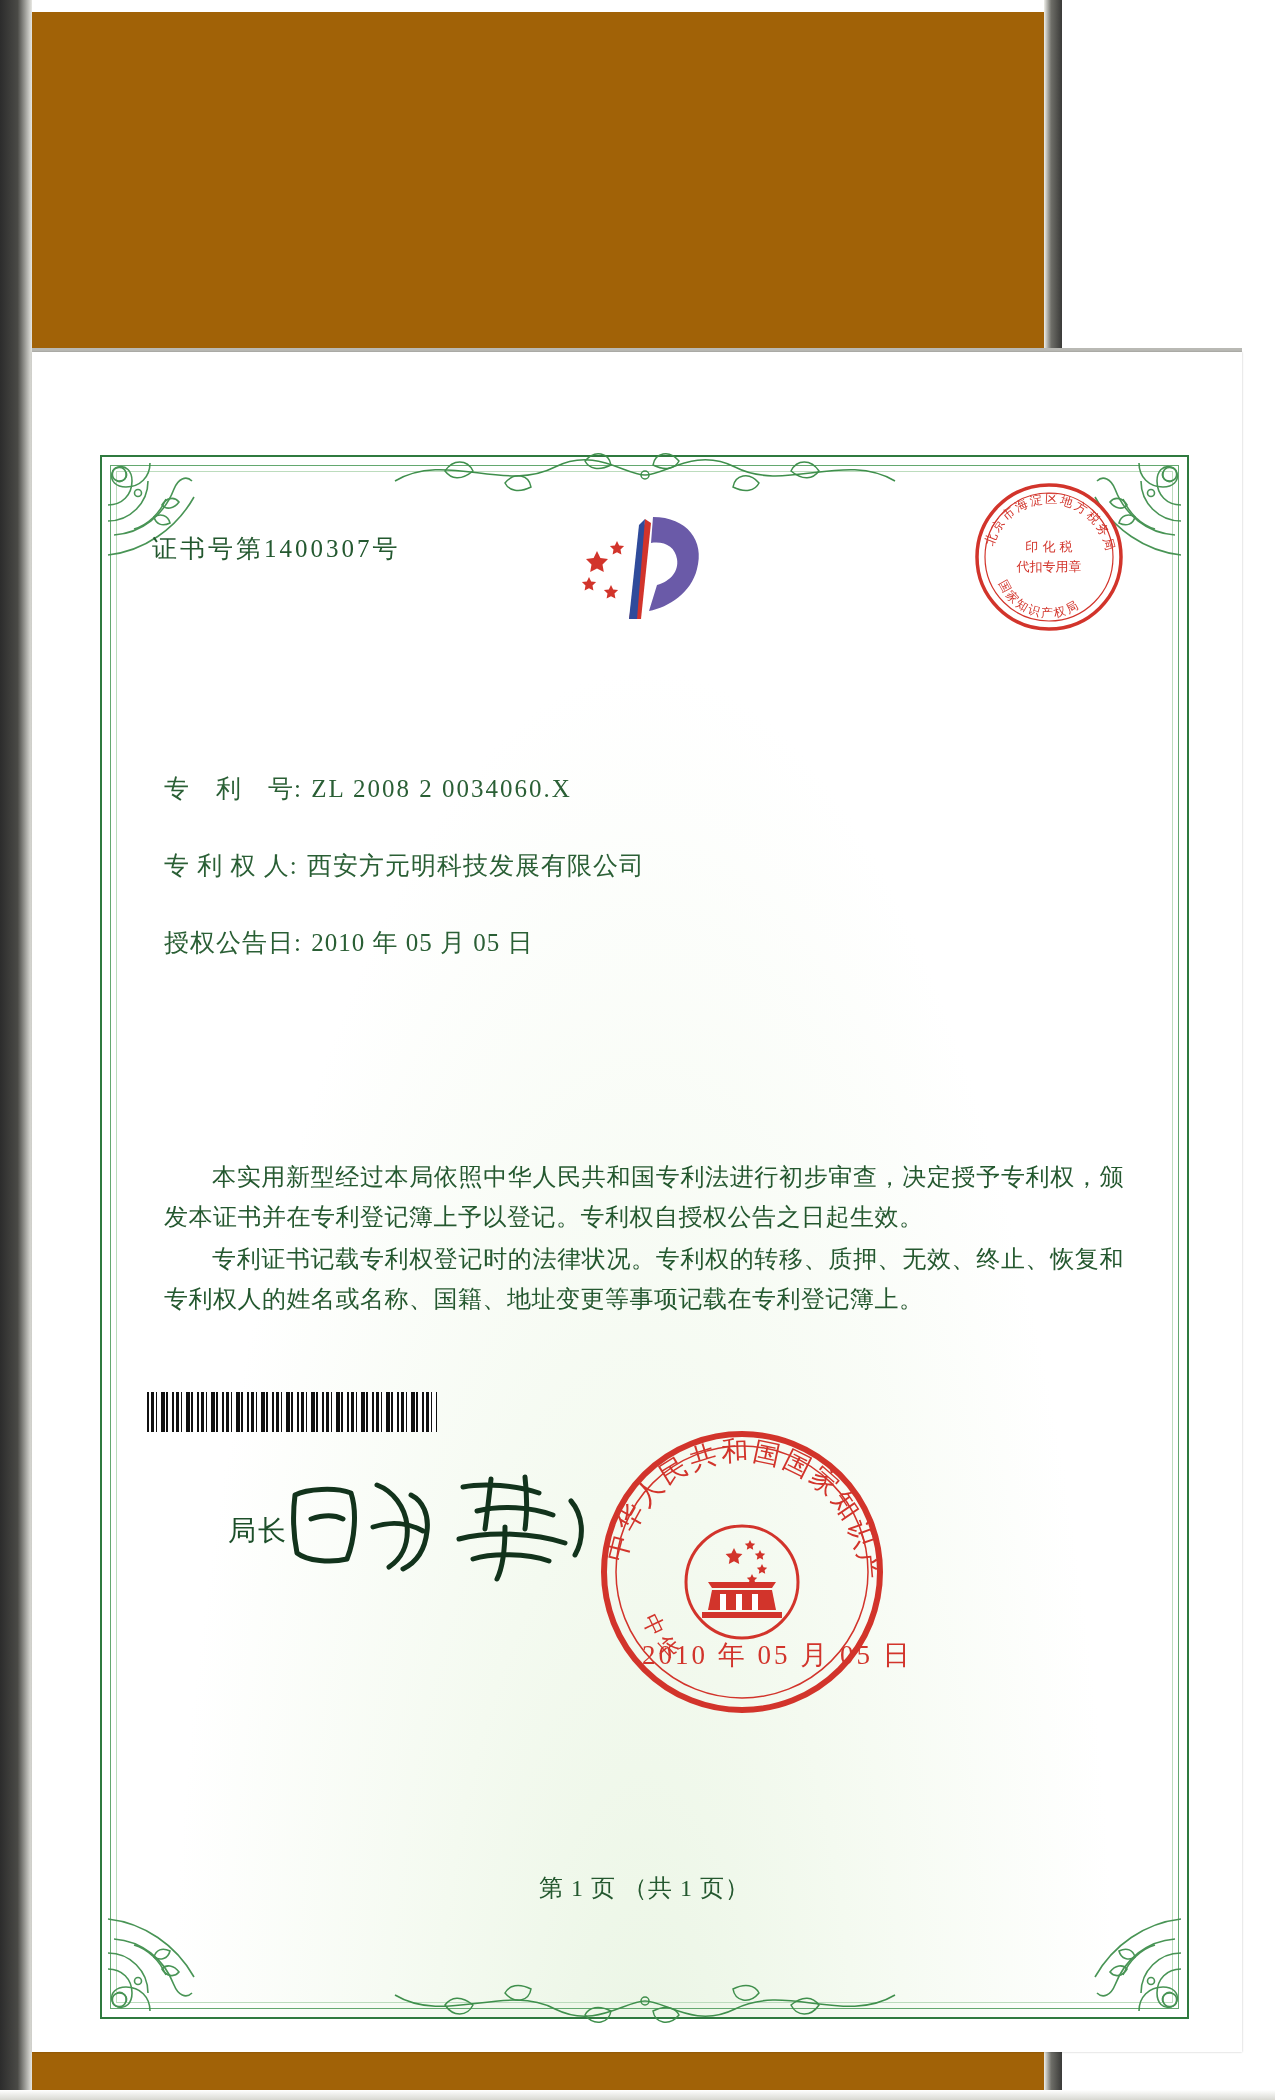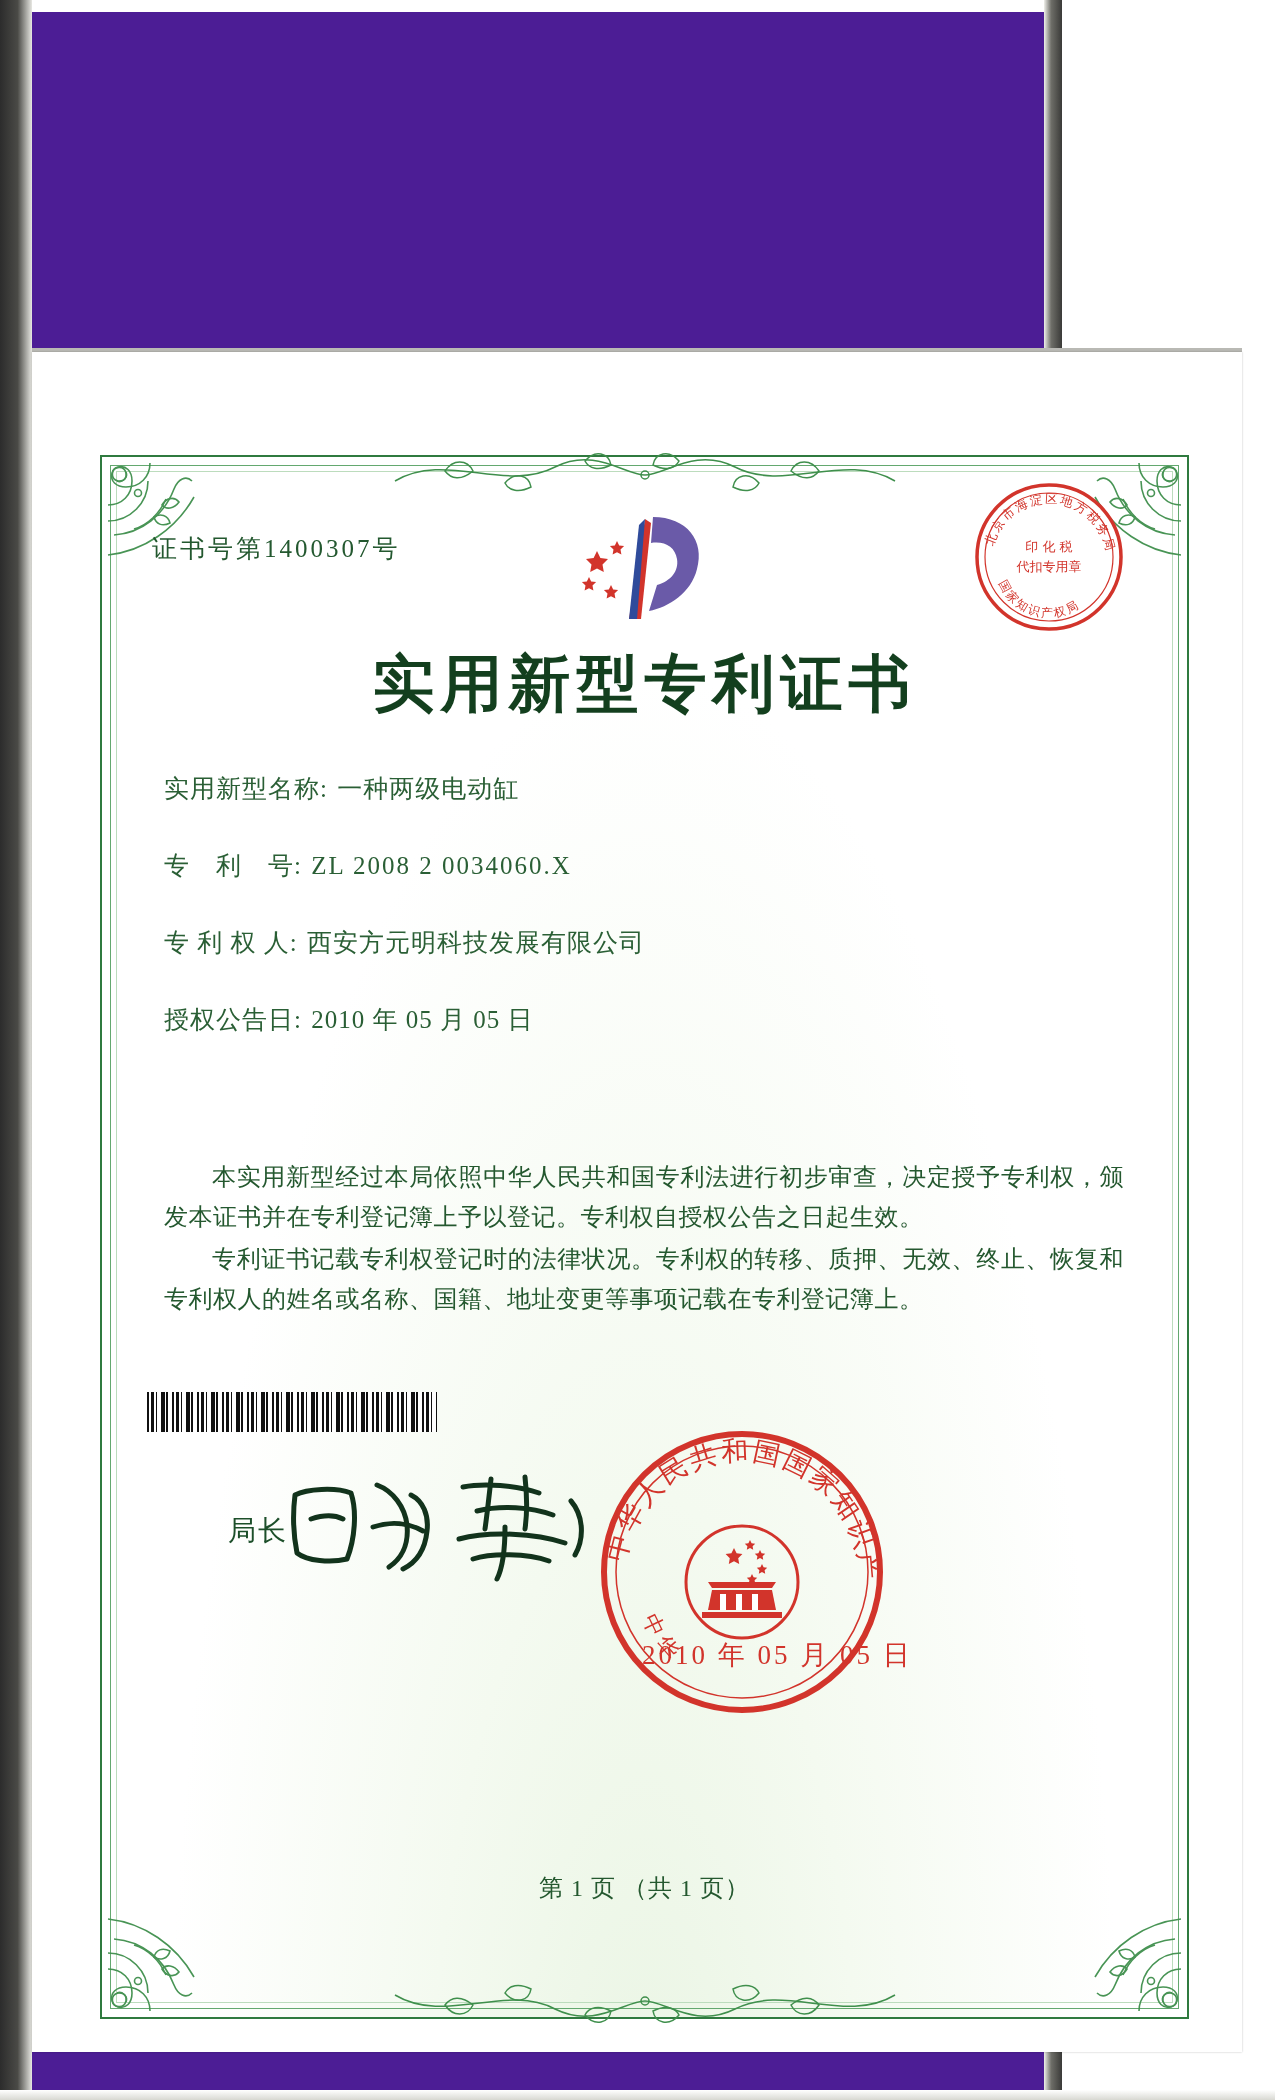--- a/index.html
+++ b/index.html
@@ -13,21 +13,21 @@
     position: relative;
     font-family: "Liberation Serif", "DejaVu Serif", serif;
     overflow: hidden;
   }
 
   
   .scan-page {
     position: absolute;
     left: 0; top: 0;
     width: 1062px; height: 2100px;
-    background: #4c1d95;
+    background: #a16207;
   }
   
   .scan-edge-left {
     position: absolute;
     left: 0; top: 0; width: 32px; height: 2100px;
     background: linear-gradient(to right,#2c2c2c 0%, #4a4a46 55%, #e7e7e2 100%);
   }
   .scan-edge-right {
     position: absolute;
     right: 0; top: 0; width: 18px; height: 2100px;
@@ -340,44 +340,39 @@
           <path d="M100 12 L 106 16 L 96 112 L 84 112 Z" fill="#d2342b"></path>
           <path d="M100 12 L 94 18 L 84 112 L 92 112 Z" fill="#2f4b9b"></path>
 
           <path d="M52 44 l3.4 6.9 7.6 1.1 -5.5 5.4 1.3 7.6 -6.8 -3.6 -6.8 3.6 1.3 -7.6 -5.5 -5.4 7.6 -1.1z" fill="#d2342b"></path>
           <path d="M72 34 l2.2 4.4 4.9 .7 -3.6 3.5 .9 4.9 -4.4 -2.3 -4.4 2.3 .9 -4.9 -3.6 -3.5 4.9 -.7z" fill="#d2342b"></path>
           <path d="M44 70 l2.2 4.4 4.9 .7 -3.6 3.5 .9 4.9 -4.4 -2.3 -4.4 2.3 .9 -4.9 -3.6 -3.5 4.9 -.7z" fill="#d2342b"></path>
           <path d="M66 78 l2.2 4.4 4.9 .7 -3.6 3.5 .9 4.9 -4.4 -2.3 -4.4 2.3 .9 -4.9 -3.6 -3.5 4.9 -.7z" fill="#d2342b"></path>
         </svg>
       </div>
 
-      <div class="main-title">实用新型专利证书</div>
 
       <div class="seal-small">
         <svg viewBox="0 0 160 160">
           <circle cx="80" cy="80" r="72" fill="none" stroke="#d2342b" stroke-width="3.5"></circle>
           <circle cx="80" cy="80" r="64" fill="none" stroke="#d2342b" stroke-width="1.2"></circle>
           <path id="arcTop" d="M 22 84 A 58 58 0 0 1 138 84" fill="none"></path>
           <text font-size="12.5" fill="#d2342b" letter-spacing="2" font-family="DejaVu Serif, serif">
             <textPath href="#arcTop" startOffset="8%">北京市海淀区地方税务局</textPath>
           </text>
           <path id="arcBot" d="M 26 86 A 54 54 0 0 0 134 86" fill="none"></path>
           <text font-size="12" fill="#d2342b" letter-spacing="2" font-family="DejaVu Serif, serif">
             <textPath href="#arcBot" startOffset="12%">国家知识产权局</textPath>
           </text>
           <text x="80" y="74" font-size="13" fill="#d2342b" text-anchor="middle" font-family="DejaVu Serif, serif">印 化 税</text>
           <text x="80" y="94" font-size="13" fill="#d2342b" text-anchor="middle" font-family="DejaVu Serif, serif">代扣专用章</text>
         </svg>
       </div>
 
       <div class="fields">
-        <div class="field-row">
-          <span class="field-label">实用新型名称:</span>
-          <span class="field-value">一种两级电动缸</span>
-        </div>
         <div class="field-row">
           <span class="field-label">专　利　号:</span>
           <span class="field-value mono">ZL 2008 2 0034060.X</span>
         </div>
         <div class="field-row">
           <span class="field-label">专 利 权 人:</span>
           <span class="field-value">西安方元明科技发展有限公司</span>
         </div>
         <div class="field-row">
           <span class="field-label">授权公告日:</span>

